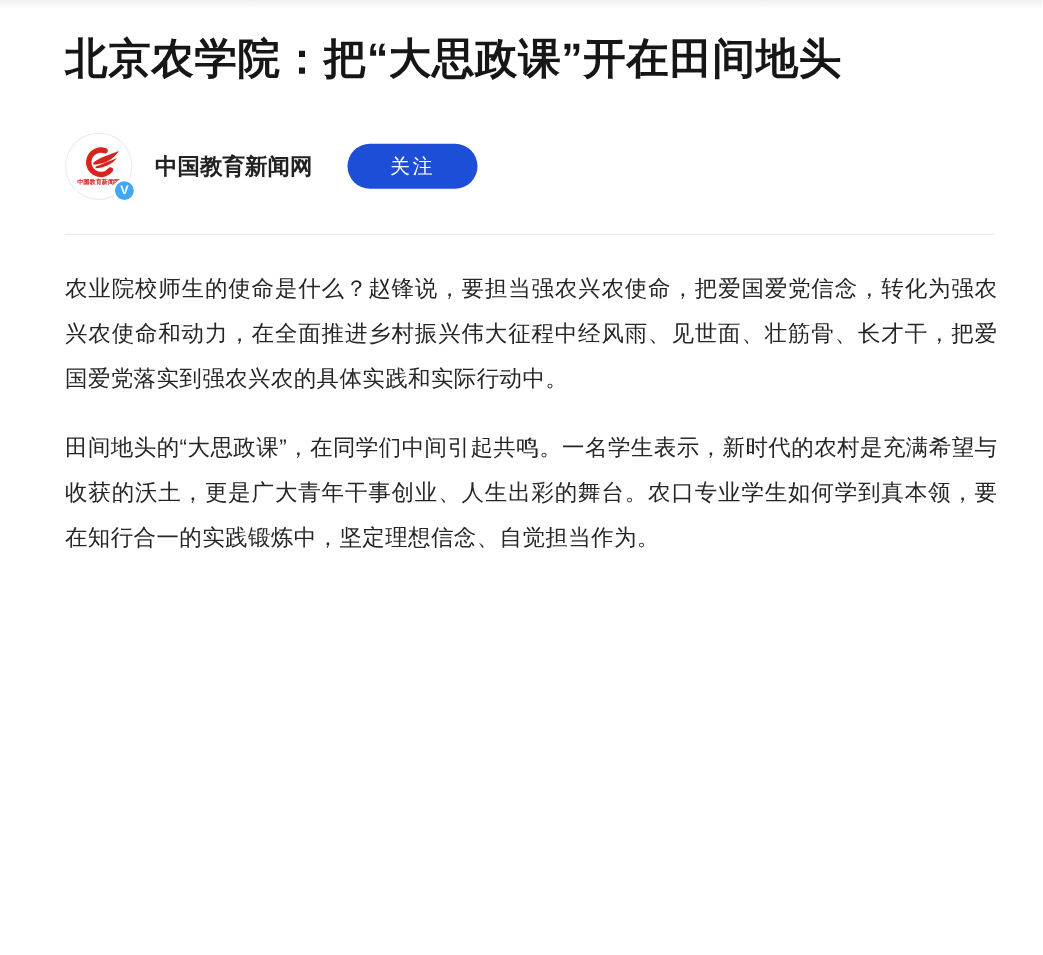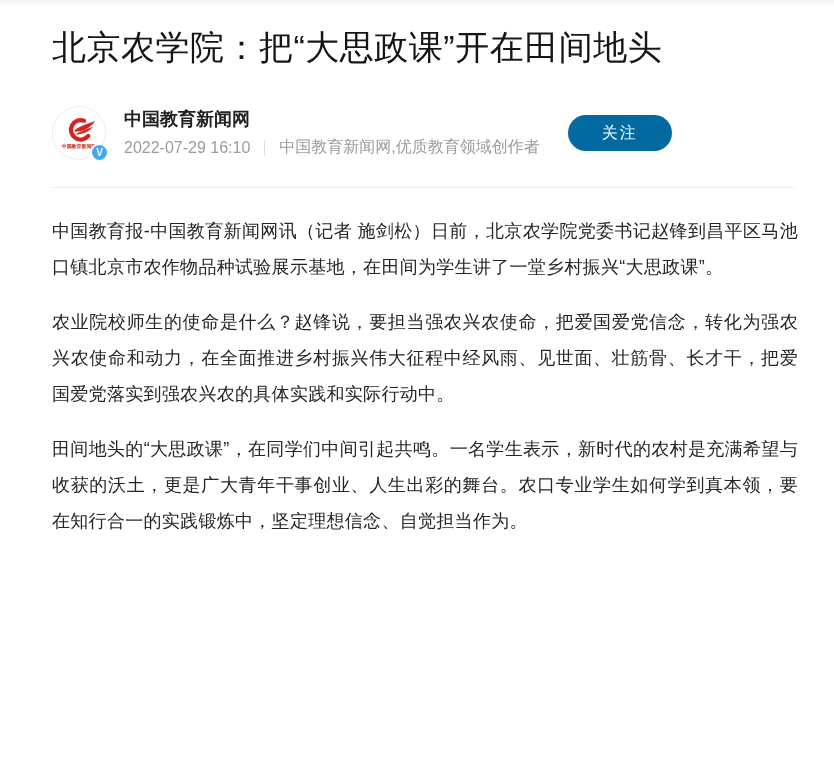--- a/index.html
+++ b/index.html
@@ -18,21 +18,21 @@
     height: 7px;
     background: linear-gradient(#f1f1f1, #ffffff);
   }
   .page {
     padding: 24px 36px 0 52px;
   }
   
   h1.article-title {
     font-size: 34px;
     line-height: 47px;
-    font-weight: 400;
+    font-weight: 700;
     color: #161616;
     letter-spacing: 0.5px;
   }
   
   .publisher-row {
     margin-top: 35px;
     display: flex;
     align-items: center;
   }
   .avatar {
@@ -145,31 +145,25 @@
           <path d="M15 15 C 23 9, 33 7, 39 4 C 34 12, 26 17, 15 17 Z" fill="#d7241f"></path>
           <path d="M17 19 C 24 16, 32 13, 37 11 C 32 17, 25 20, 17 20.5 Z" fill="#d7241f"></path>
         </svg>
       </span>
       <span class="avatar-caption">中国教育新闻网</span>
       <span class="verify-badge" style="background: rgb(65, 167, 245);">V</span>
     </div>
 
     <div class="publisher-info">
       <div class="publisher-name">中国教育新闻网</div>
-      <div class="publisher-meta">
-        <span>2022-07-29 16:10</span>
-        <span class="meta-sep"></span>
-        <span>中国教育新闻网,优质教育领域创作者</span>
-      </div>
     </div>
 
-    <button class="follow-btn" style="background: #0369a1;">关注</button>
+    <button class="follow-btn" style="background: #1d4ed8;">关注</button>
   </div>
 
   <div class="divider"></div>
 
   <div class="article-body">
-    <p>中国教育报-中国教育新闻网讯（记者 施剑松）日前，北京农学院党委书记赵锋到昌平区马池口镇北京市农作物品种试验展示基地，在田间为学生讲了一堂乡村振兴“大思政课”。</p>
     <p>农业院校师生的使命是什么？赵锋说，要担当强农兴农使命，把爱国爱党信念，转化为强农兴农使命和动力，在全面推进乡村振兴伟大征程中经风雨、见世面、壮筋骨、长才干，把爱国爱党落实到强农兴农的具体实践和实际行动中。</p>
     <p>田间地头的“大思政课”，在同学们中间引起共鸣。一名学生表示，新时代的农村是充满希望与收获的沃土，更是广大青年干事创业、人生出彩的舞台。农口专业学生如何学到真本领，要在知行合一的实践锻炼中，坚定理想信念、自觉担当作为。</p>
   </div>
 
 </div>
 
 </body></html>

